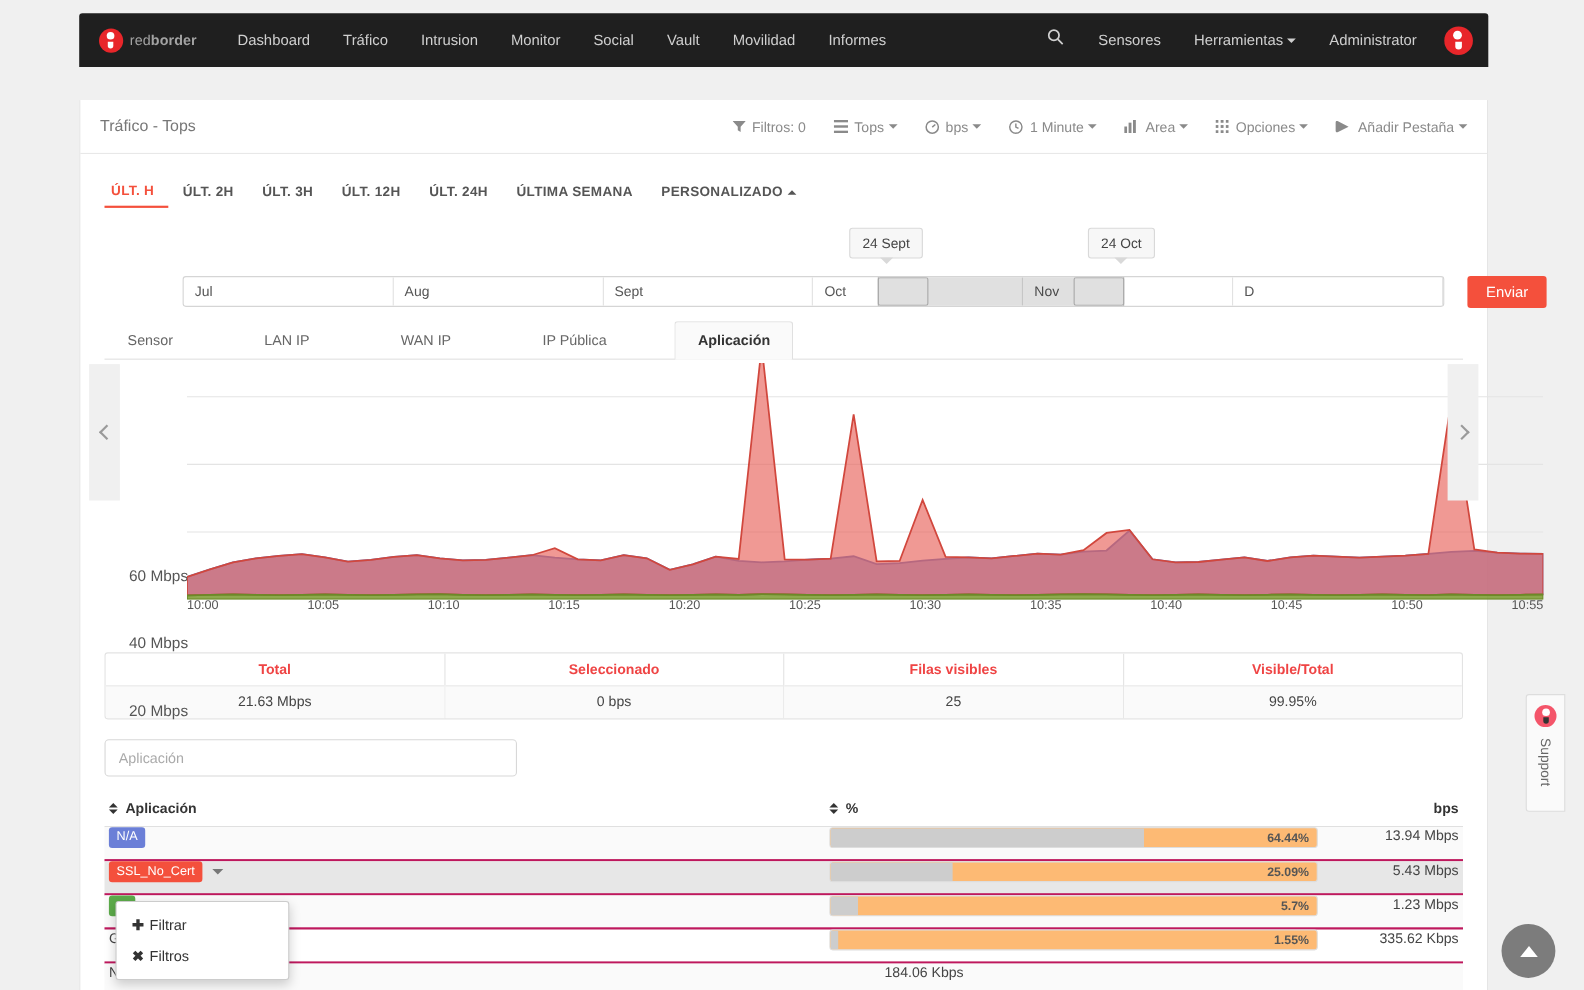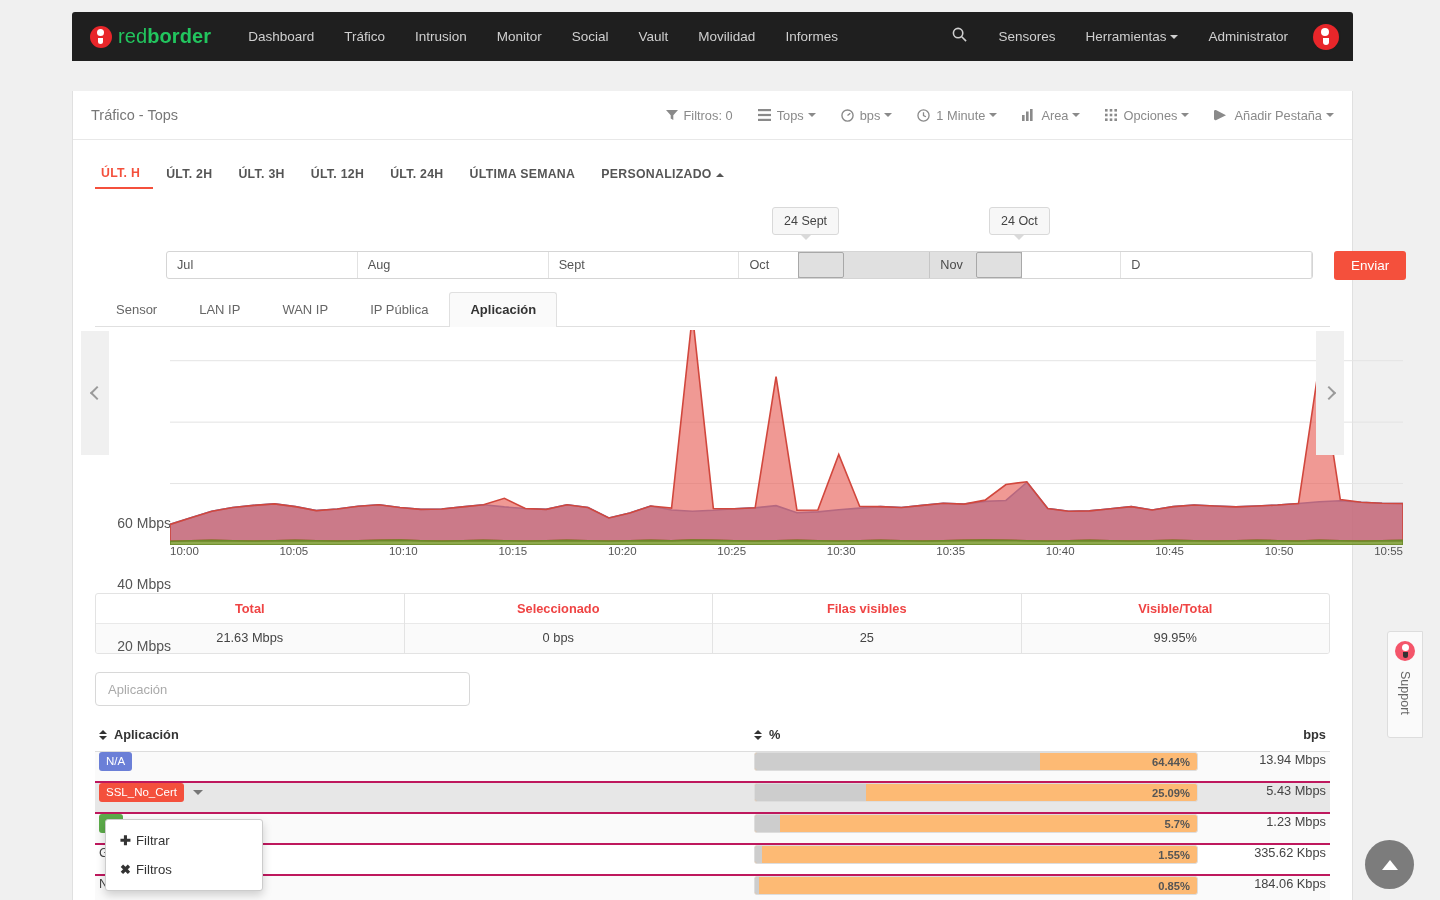--- a/index.html
+++ b/index.html
@@ -24,21 +24,21 @@
     background: #e8262a; position: relative; margin-right: 6px;
   }
   .brand-logo::before {
     content: ""; position: absolute; left: 7px; top: 3.5px;
     width: 7px; height: 7px; border-radius: 50%; background: #fff;
   }
   .brand-logo::after {
     content: ""; position: absolute; left: 8px; top: 12px;
     width: 5px; height: 6px; border-radius: 0 0 3px 3px; background: #fff;
   }
-  .brand-text { font-size: 20px; color: #22c55e; letter-spacing: .1px; }
+  .brand-text { font-size: 13px; color: #a3a3a3; letter-spacing: .1px; }
   .brand-text .b { font-weight: bold; }
   .navlink {
     color: #cfcfcf; font-size: 13.5px; padding: 0 15px;
     line-height: 49px; cursor: pointer; white-space: nowrap;
   }
   .nav-right { margin-left: auto; display: flex; align-items: center; padding-right: 14px; }
   .search-icon { color: #cfcfcf; padding: 0 16px; line-height: 49px; cursor: pointer; }
   .caret-d {
     display: inline-block; width: 0; height: 0; margin-left: 4px;
     border-left: 4px solid transparent; border-right: 4px solid transparent;
@@ -131,21 +131,21 @@
   .btn-enviar {
     position: absolute; left: 1261px; top: 44px;
     background: #f4503c; color: #fff; border: none; border-radius: 3px;
     font-size: 13.5px; padding: 7px 17px; cursor: pointer;
     font-family: "Liberation Sans", sans-serif;
   }
 
   
   .ctabs {
     display: flex; align-items: flex-end; margin: 14px 22px 0 22px;
-    border-bottom: 1px solid #e0e0e0; height: 36px;
+    border-bottom: 1px solid #e0e0e0; height: 36px; gap: 41px;
   }
   .ctab {
     font-size: 13px; color: #666; padding: 9px 20px 10px 20px; cursor: pointer;
     border: 1px solid transparent; border-bottom: none; position: relative; top: 1px;
   }
   .ctab.active {
     background: #fafafa; border-color: #e0e0e0; border-radius: 3px 3px 0 0;
     color: #333; font-weight: bold;
   }
 
@@ -558,26 +558,20 @@
               <div class="bar-fill" style="width: 1.55%;"></div>
               <div class="bar-lbl">1.55%</div>
             </div>
           </div>
           <div class="c-bps">335.62 Kbps</div>
         </div>
         <div class="dt-row odd">
           <div class="c-app">
             <span>NFS</span>
           </div>
-          <div class="c-pct">
-            <div class="bar">
-              <div class="bar-fill" style="width: 0.85%;"></div>
-              <div class="bar-lbl">0.85%</div>
-            </div>
-          </div>
           <div class="c-bps">184.06 Kbps</div>
         </div>
       </div>
 
     <div class="ctx-menu">
       <div class="ctx-item">
         <span class="ctx-ic">✚</span>
         <span>Filtrar</span>
       </div>
       <div class="ctx-item">

